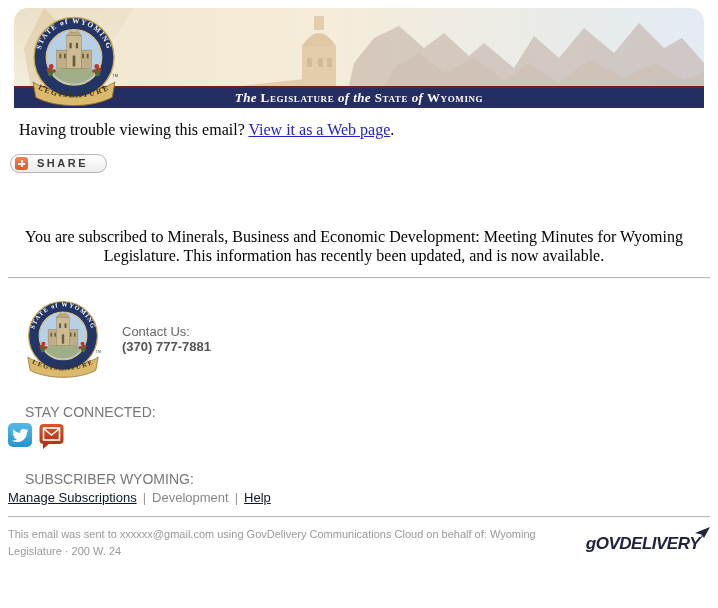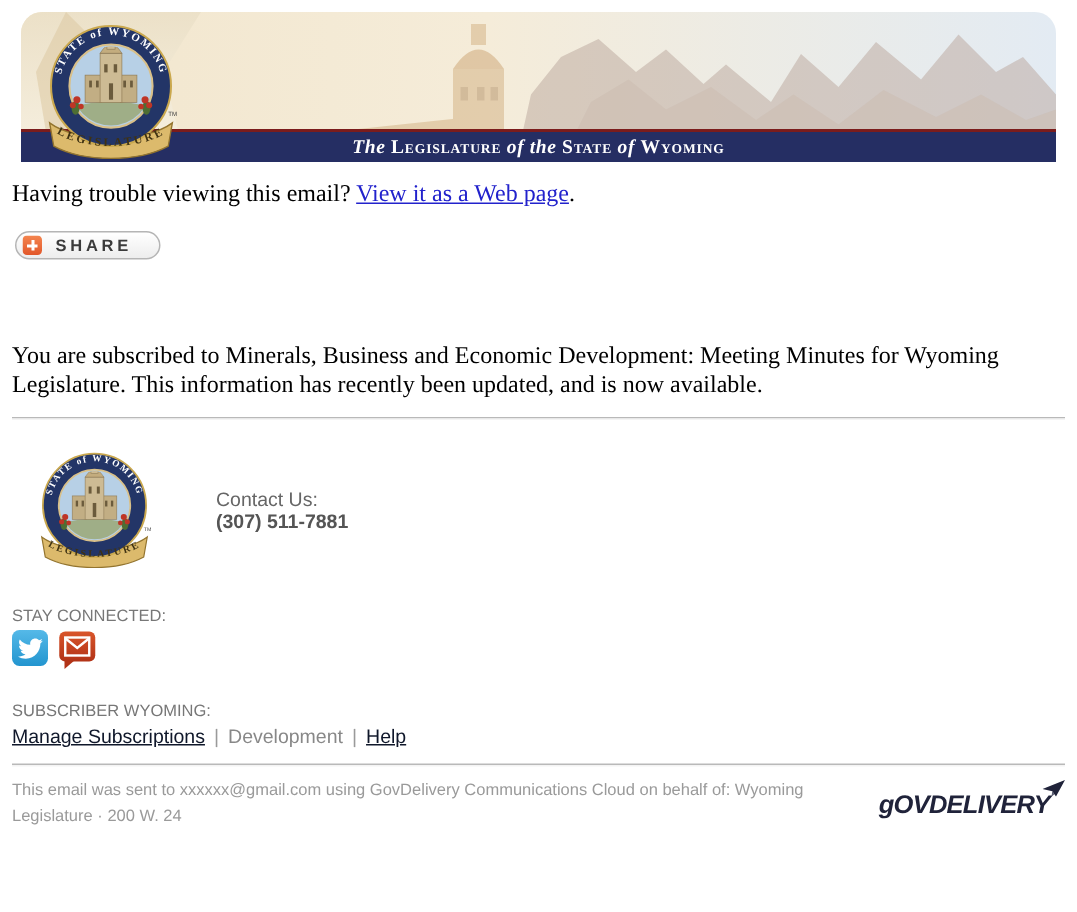--- a/index.html
+++ b/index.html
@@ -10,42 +10,42 @@
   .scene{position:absolute;inset:0;border-radius:14px 14px 0 0;overflow:hidden;}
   .scene svg{display:block;}
   .navy-band{position:absolute;left:0;right:0;bottom:0;height:20px;background:#252e63;border-top:2px solid #7b1c1c;box-sizing:content-box;display:flex;align-items:center;justify-content:center;}
   .navy-band .band-text{color:#fff;font-size:13px;letter-spacing:.4px;white-space:nowrap;}
   .band-it{font-style:italic;font-weight:bold;}
   .band-sc{font-variant:small-caps;font-weight:bold;letter-spacing:.6px;}
   .header-seal{position:absolute;left:10px;top:2px;z-index:3;}
 
   
   .content{padding:0 8px;}
-  .intro{margin:13px 0 0 0;font-size:16px;}
+  .intro{margin:13px 0 0 11px;font-size:16px;}
   a.serif-link{color:#2222cc;text-decoration:underline;cursor:pointer;}
   a.sans-link{color:#0f172a;text-decoration:underline;cursor:pointer;}
 
-  .share-btn{margin:15px 0 0 2px;display:inline-flex;align-items:center;gap:9px;border:1px solid #b5b5b5;border-radius:10px;padding:2px 18px 2px 4px;background:linear-gradient(#ffffff,#ededed);cursor:pointer;}
+  .share-btn{margin:15px 0 0 2px;display:inline-flex;gap:9px;border:1px solid #b5b5b5;border-radius:10px;padding:2px 18px 2px 4px;background:linear-gradient(#ffffff,#ededed);cursor:pointer;}
   .share-plus{width:13px;height:13px;border-radius:3px;background:
       linear-gradient(#fff,#fff) center/7px 2px no-repeat,
       linear-gradient(#fff,#fff) center/2px 7px no-repeat,
       linear-gradient(#f4854f,#e2572a);}
   .share-label{font-family:"Liberation Sans",sans-serif;font-size:11px;font-weight:bold;letter-spacing:2.5px;color:#3b3b3b;}
 
-  .subscribed{margin:53px 0 0 0;font-size:16px;line-height:1.2;max-width:692px;}
+  .subscribed{margin:53px 0 0 0;font-size:16px;line-height:1.2;max-width:692px;text-align:center;}
   .committee{margin:49px 0 0 0;font-size:16px;}
 
   hr.rule{border:none;border-top:1px solid #b9b9b9;border-bottom:1px solid #f4f4f4;margin:12px 0 0 0;}
 
   
-  .contact-row{display:flex;align-items:center;gap:38px;margin:16px 0 0 12px;}
+  .contact-row{display:flex;align-items:center;gap:16px;margin:16px 0 0 12px;}
   .contact-text{font-family:"Liberation Sans",sans-serif;font-size:13px;color:#666;line-height:15px;}
   .contact-phone{font-weight:bold;color:#555;}
 
-  .gray-heading{margin:21px 0 0 0;font-family:"Liberation Sans",sans-serif;font-size:11px;color:#777;}
+  .gray-heading{margin:21px 0 0 17px;font-family:"Liberation Sans",sans-serif;font-size:14px;color:#777;}
   .social-row{display:flex;gap:6px;margin:3px 0 0 0;align-items:flex-start;}
   .social-row svg{display:block;cursor:pointer;}
 
   .links-row{margin:3px 0 0 0;font-family:"Liberation Sans",sans-serif;font-size:13px;color:#888;}
   .pipe{color:#9a9a9a;margin:0 6px;}
 
   
   .footer-row{display:flex;justify-content:space-between;align-items:flex-start;margin:8px 0 0 0;}
   .footer-text{font-family:"Liberation Sans",sans-serif;font-size:11px;color:#9a9a9a;width:578px;line-height:1.5;}
   .gd-logo{position:relative;margin:8px 6px 0 0;padding-right:4px;cursor:pointer;}
@@ -156,21 +156,21 @@
 
   <hr class="rule">
 
   
   <div class="contact-row">
     <svg width="86" height="88">
         <use href="#wyo-seal" width="86" height="88"></use>
       </svg>
     <div class="contact-text">
       <div>Contact Us:</div>
-      <div class="contact-phone">(307) 511-7881</div>
+      <div class="contact-phone">(370) 777-7881</div>
     </div>
   </div>
 
   
   <div class="gray-heading">STAY CONNECTED:</div>
   <div class="social-row">
     <svg width="24" height="24" viewBox="0 0 24 24">
       <defs>
           <linearGradient id="twg" x1="0" y1="0" x2="0" y2="1">
             <stop offset="0" stop-color="#55b9e8"></stop>

